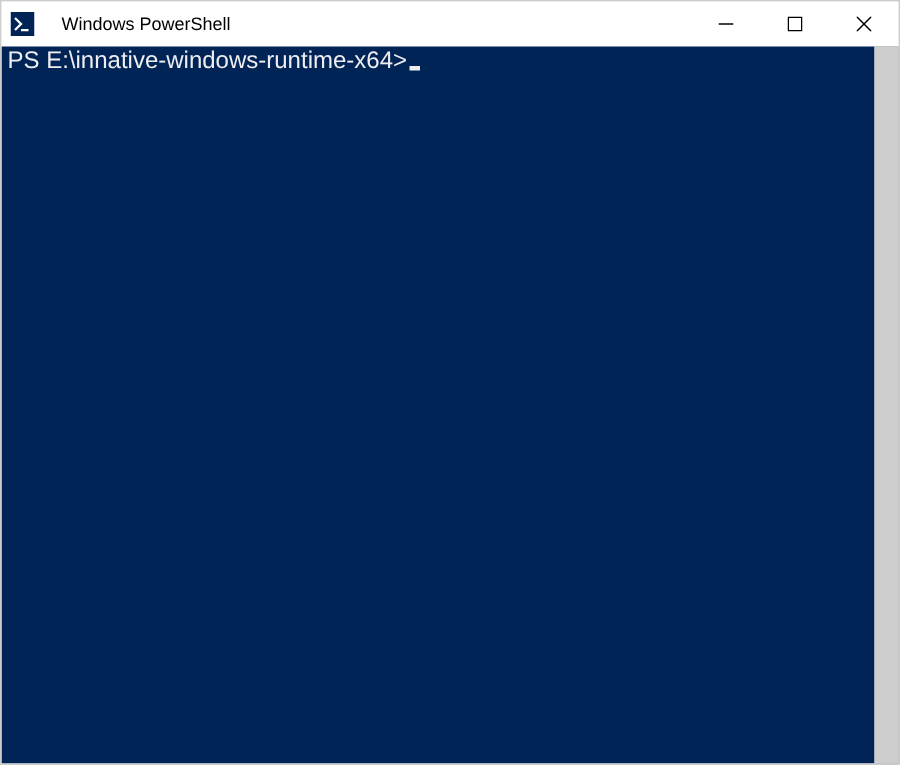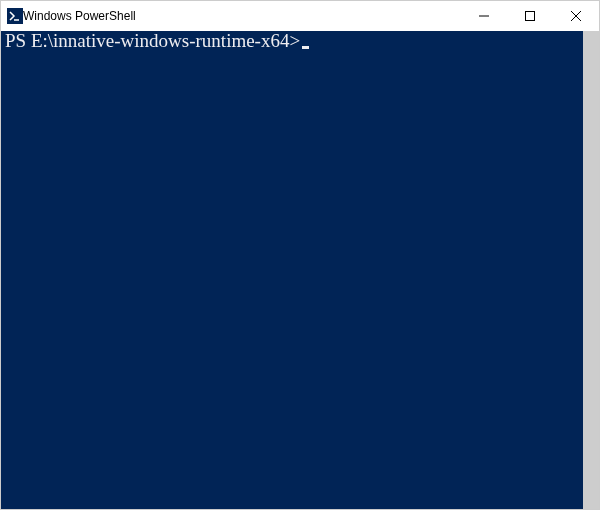--- a/index.html
+++ b/index.html
@@ -20,21 +20,21 @@
       background: #ffffff;
       display: flex;
       align-items: center;
       justify-content: space-between;
       user-select: none;
     }
     .titlebar-left {
       display: flex;
       align-items: center;
       padding-left: 6px;
-      gap: 0;
+      gap: 18px;
     }
     .app-icon {
       width: 16px;
       height: 16px;
       display: flex;
       align-items: center;
       justify-content: center;
     }
     .app-icon svg {
       width: 16px;
@@ -64,22 +64,22 @@
     }
     .terminal-area {
       position: relative;
       height: calc(100% - 30px);
       background: #012456;
       display: flex;
     }
     .terminal-content {
       flex: 1;
       padding: 2px 4px;
-      font-family: Liberation Serif, serif;
-      font-size: 19px;
+      font-family: Liberation Sans, sans-serif;
+      font-size: 16px;
       line-height: 16px;
       color: #eeedf0;
       white-space: pre;
       overflow: hidden;
     }
     .prompt-line {
       display: inline;
     }
     .cursor {
       display: inline-block;

